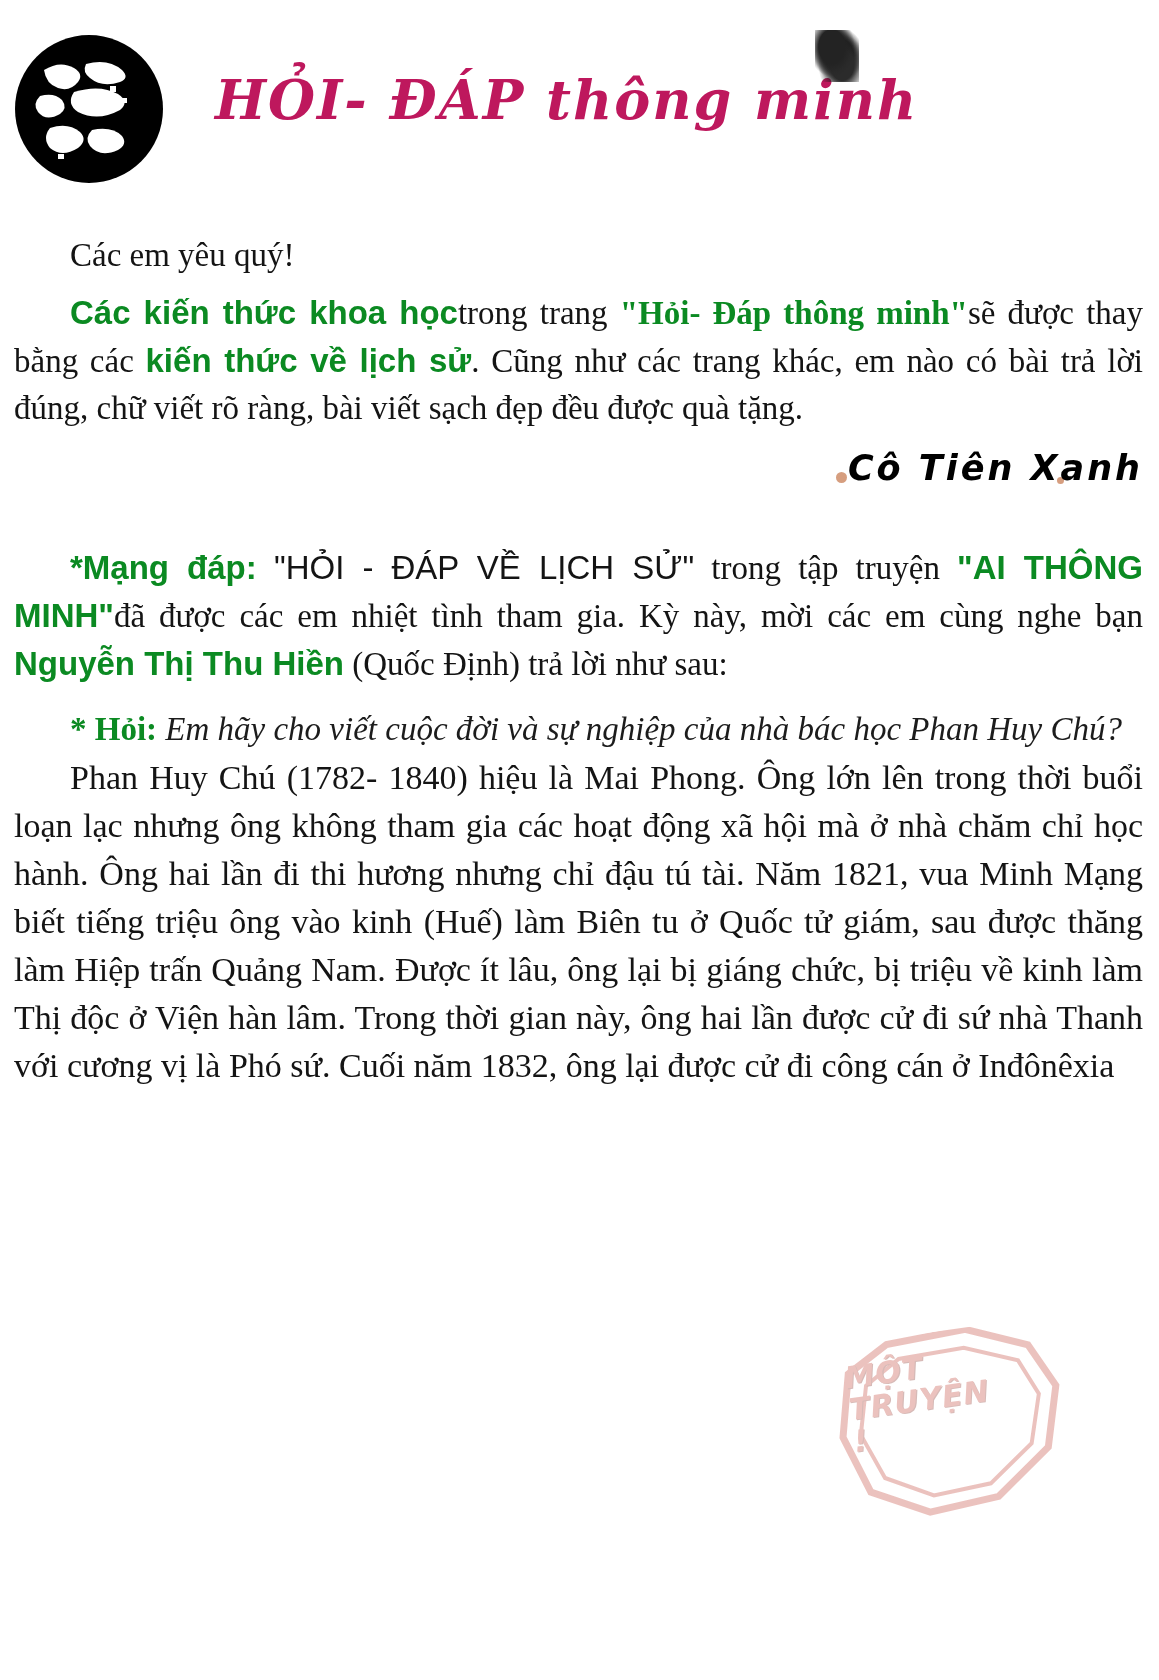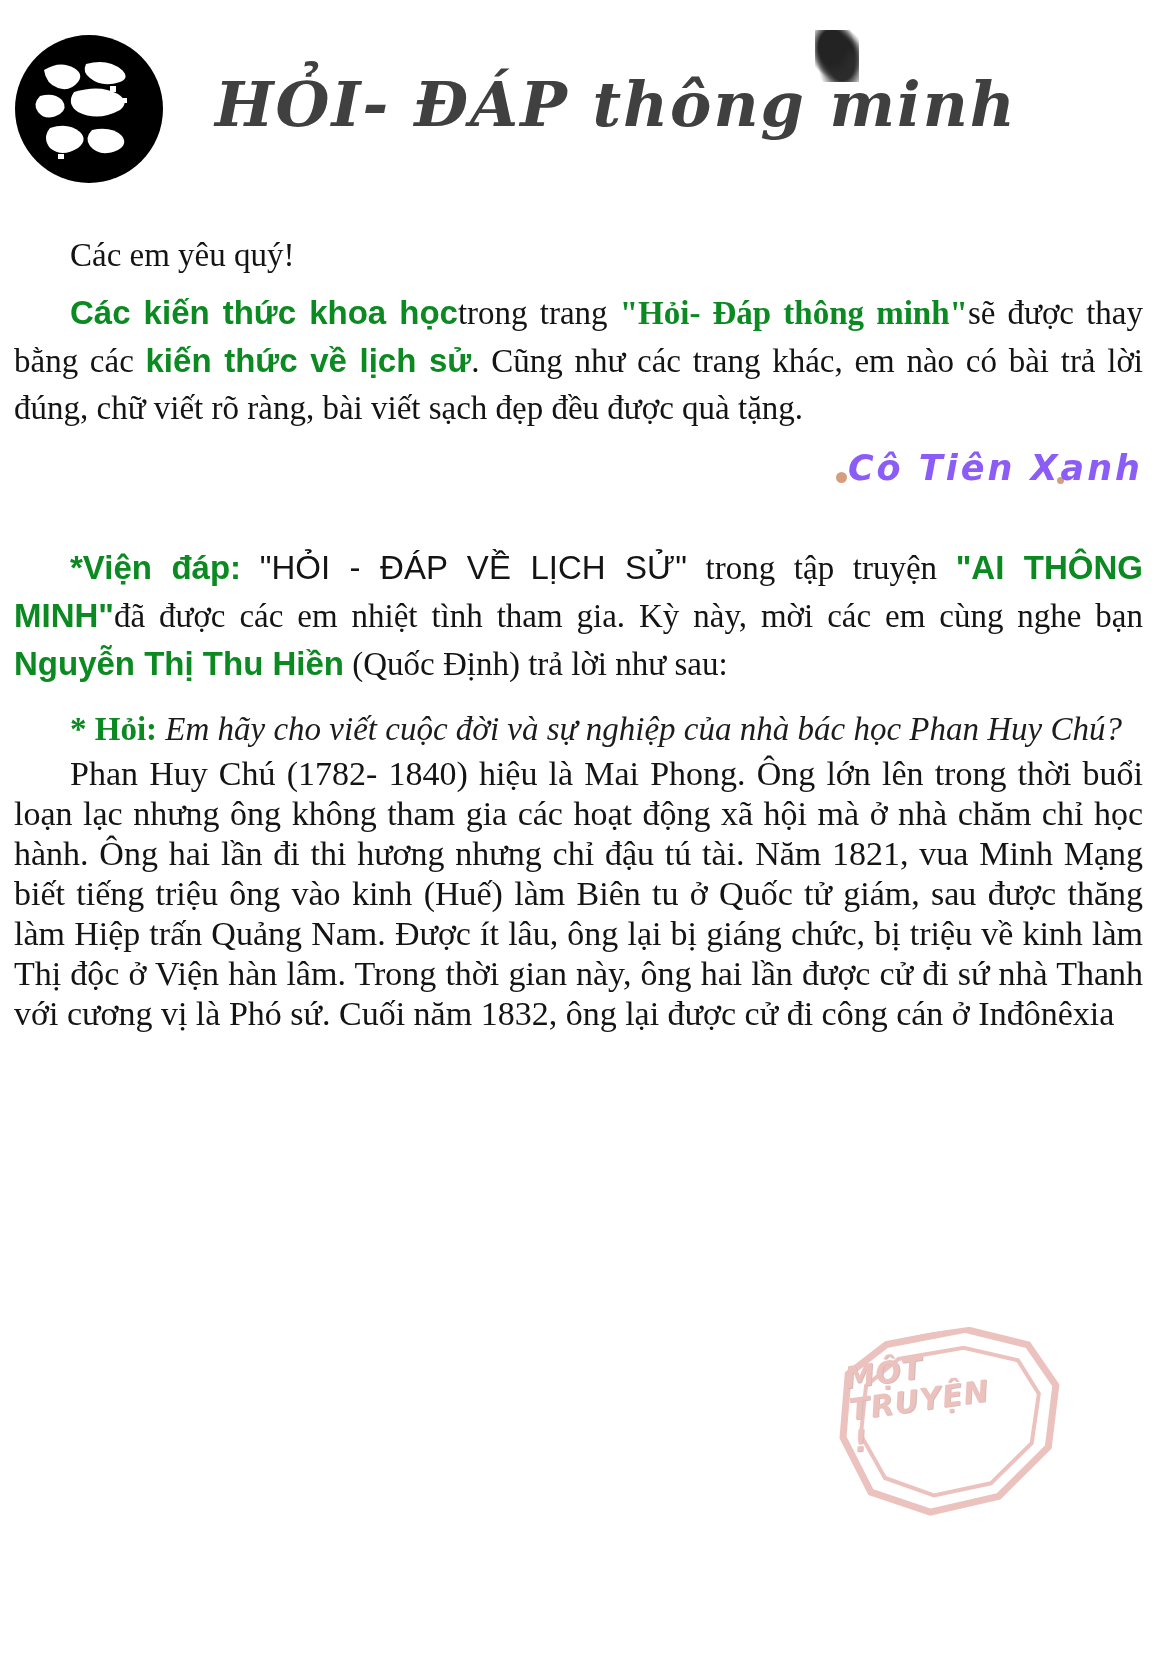--- a/index.html
+++ b/index.html
@@ -31,23 +31,23 @@
     width: 150px;
     height: 150px;
   }
   .header-title {
     position: absolute;
     left: 215px;
     top: 50px;
     font-family: "DejaVu Serif", serif;
     font-style: italic;
     font-weight: bold;
-    font-size: 62px;
+    font-size: 54px;
     letter-spacing: 2px;
-    color: #404040;
+    color: #be185d;
     white-space: nowrap;
   }
   .ink-blot {
     position: absolute;
     left: 815px;
     top: 12px;
     width: 44px;
     height: 52px;
     background:
       radial-gradient(ellipse at 38% 32%, #111 0 34%, rgba(17,17,17,0) 60%),
@@ -88,21 +88,21 @@
   .greeting { margin-bottom: 10px; }
 
   .signature {
     margin: 16px 0 0 0;
     text-align: right;
     font-family: "DejaVu Sans", sans-serif;
     font-weight: bold;
     font-style: italic;
     font-size: 35px;
     letter-spacing: 3px;
-    color: #8b5cf6;
+    color: #000000;
   }
 
   .gap-lg { height: 56px; }
   .gap-sm { height: 16px; }
 
   .qa-question {
     font-style: italic;
     font-size: 33px;
     line-height: 46px;
     color: #1c1c1c;
@@ -113,21 +113,21 @@
     color: #0b8a22;
     font-family: "Liberation Serif", serif;
     margin-top: 6px;
   }
   .label-dap {
     font-weight: bold;
     font-size: 34px;
     color: #0b8a22;
     font-family: "Liberation Serif", serif;
   }
-  .answer-block p { font-size: 34px; line-height: 40px; }
+  .answer-block p { font-size: 34px; line-height: 48px; }
 
   
   .watermark {
     position: absolute;
     left: 838px;
     top: 1330px;
     width: 230px;
     height: 185px;
     opacity: .30;
     transform: rotate(-8deg);
@@ -183,21 +183,21 @@
     <span class="green bold">"Hỏi- Đáp thông minh"</span><span>sẽ được thay bằng các</span>
     <span class="green bold sans">kiến thức về lịch sử</span><span>. Cũng như các trang khác, em nào có bài trả lời đúng, chữ viết rõ ràng, bài viết sạch đẹp đều được quà tặng.</span>
   </p>
 
 
   <div class="signature">Cô Tiên Xanh</div>
 
   <div class="gap-lg"></div>
 
   <p class="indent">
-    <span class="green bold sans">*Viện đáp:</span>
+    <span class="green bold sans">*Mạng đáp:</span>
     <span class="sans">"HỎI - ĐÁP VỀ LỊCH SỬ"</span>
     <span>trong tập truyện</span>
     <span class="green bold sans">"AI THÔNG MINH"</span><span>đã được các em nhiệt tình tham gia. Kỳ này, mời các em cùng nghe bạn</span>
     <span class="green bold sans">Nguyễn Thị Thu Hiền</span>
     <span>(Quốc Định) trả lời như sau:</span>
   </p>
 
   <div class="gap-sm"></div>
 
   <p class="indent qa-question">

